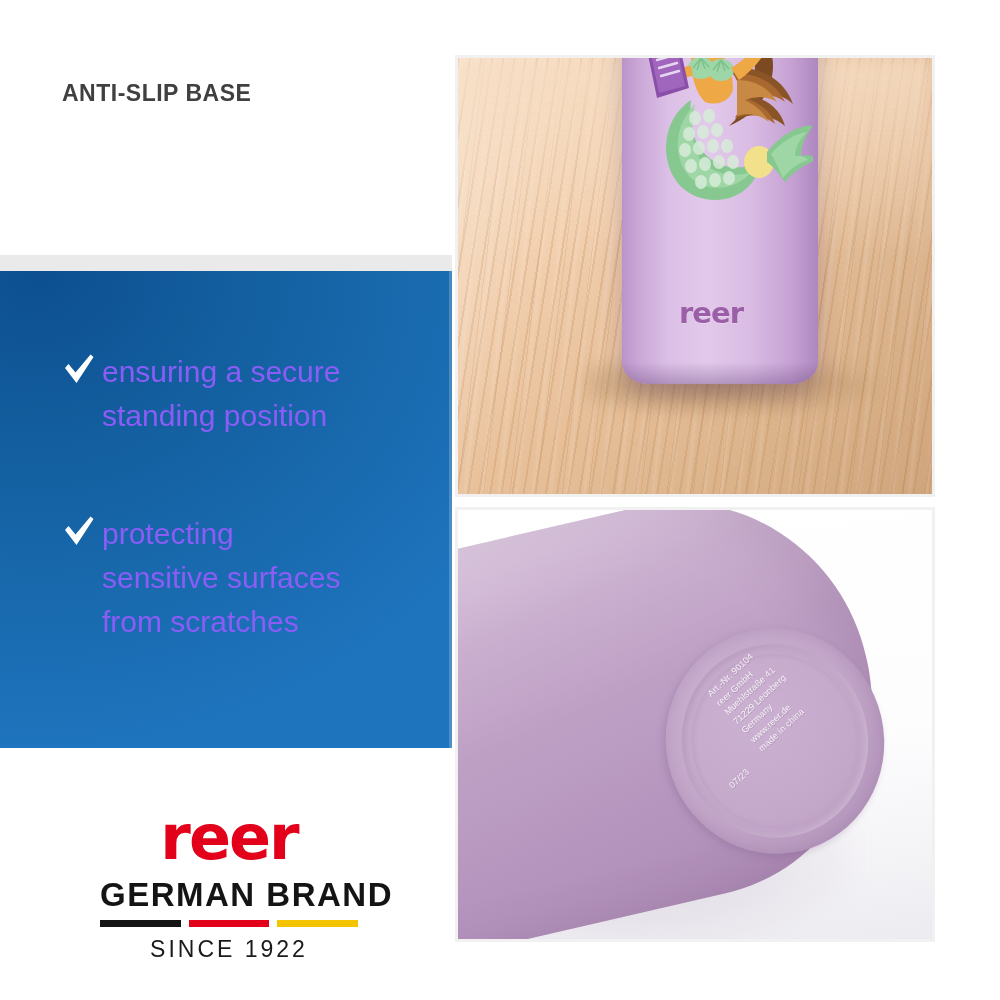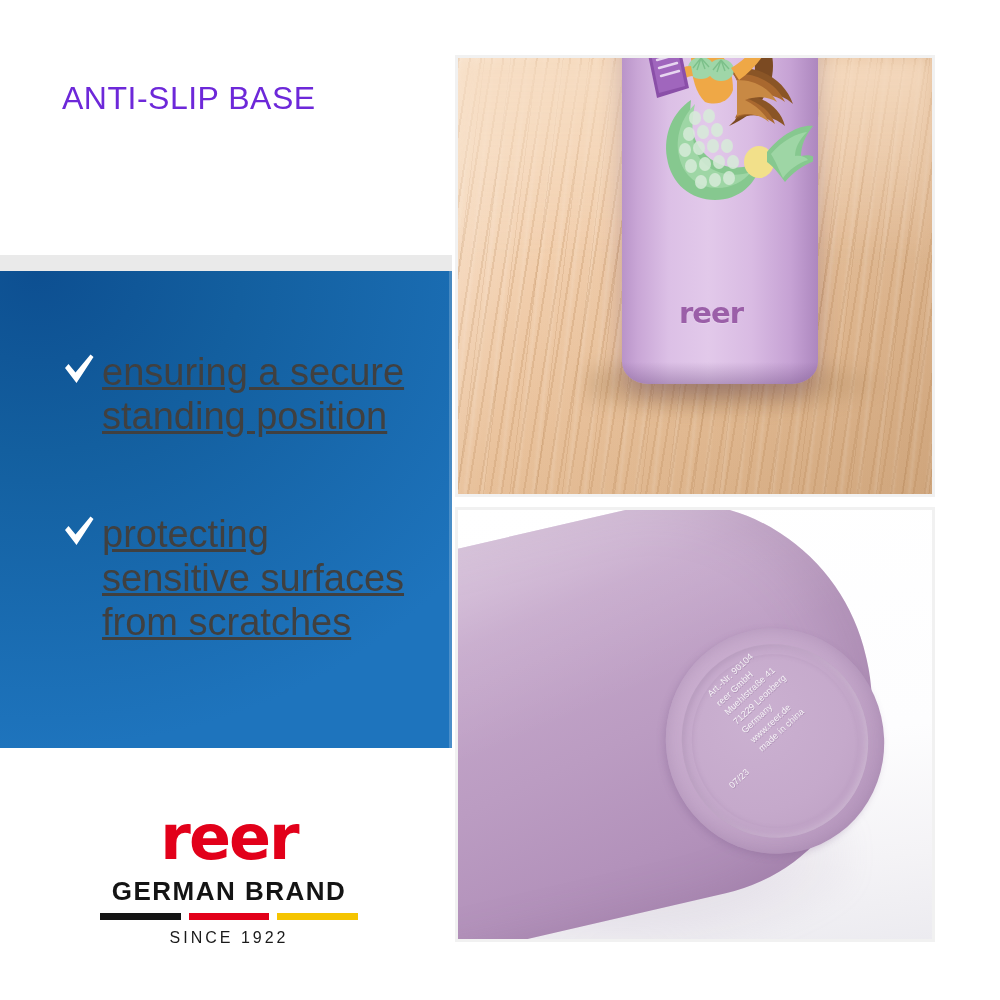--- a/index.html
+++ b/index.html
@@ -12,24 +12,24 @@
   #page {
     position:relative;
     width:1000px; height:1000px;
     background:#ffffff;
   }
 
   
   #heading {
     position:absolute;
     left:62px; top:80px;
-    font-size:32px;
-    font-weight:normal;
+    font-size:23px;
+    font-weight:bold;
     letter-spacing:0.5px;
-    color:#6d28d9;
+    color:#404040;
     white-space:nowrap;
   }
 
   
   #grey-band {
     position:absolute;
     left:0; top:255px;
     width:452px; height:16px;
     background:#eaeaea;
   }
@@ -60,65 +60,64 @@
   .bullet-row.b1 { left:62px; top:350px; }
   .bullet-row.b2 { left:62px; top:512px; }
 
   .check {
     width:40px; flex:0 0 40px;
     padding-top:2px;
   }
   .check svg { display:block; }
 
   .bullet-text {
-    font-size:38px;
+    font-size:30px;
     line-height:44px;
-    color:#404040;
+    color:#8b5cf6;
     font-weight:400;
     white-space:pre-line;
-    text-decoration:underline;
   }
 
   
   #logo {
     position:absolute;
     left:100px; top:806px;
     width:258px;
   }
   #logo-word {
     font-size:62px;
     font-weight:bold;
     color:#e2001a;
     letter-spacing:-2px;
     line-height:64px;
     text-align:center;
     font-family:"DejaVu Sans", sans-serif;
   }
   #logo-brand {
     margin-top:6px;
-    font-size:26px;
+    font-size:33px;
     font-weight:bold;
     letter-spacing:1.5px;
     color:#141414;
     text-align:center;
     white-space:nowrap;
   }
   #flag-bars {
     margin-top:6px;
     display:flex;
     gap:8px;
     width:100%;
   }
   #flag-bars span { height:7px; flex:1 1 0; display:block; }
   .bar-black  { background:#141414; }
   .bar-red    { background:#e2001a; }
   .bar-gold   { background:#f5c400; }
   #logo-since {
     margin-top:9px;
-    font-size:16px;
+    font-size:23px;
     letter-spacing:3px;
     color:#1a1a1a;
     text-align:center;
     white-space:nowrap;
   }
 
   
   .photo {
     position:absolute;
     overflow:hidden;

